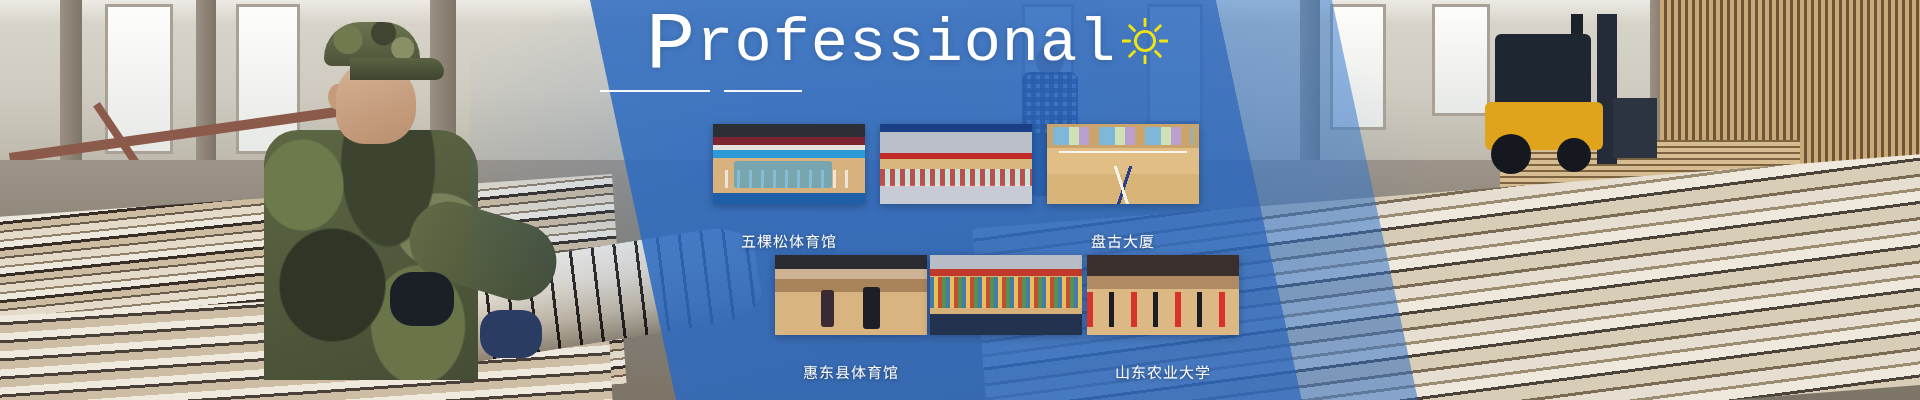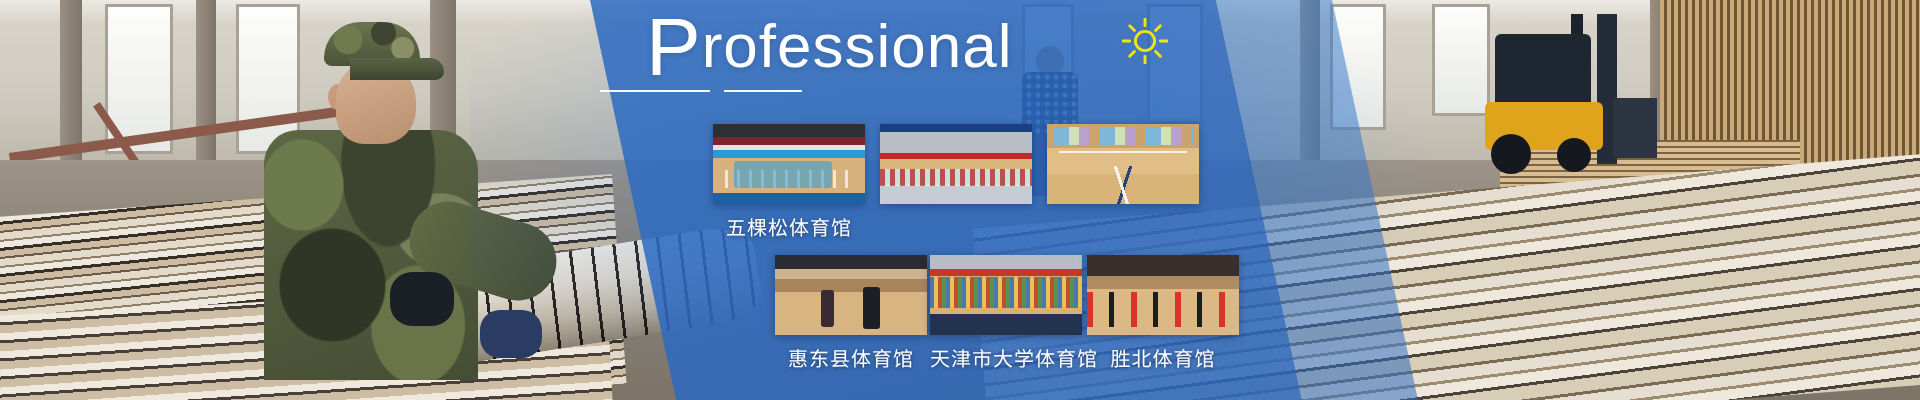--- a/index.html
+++ b/index.html
@@ -3,21 +3,21 @@
 <meta charset="utf-8">
 <title>Professional Banner</title>
 <style>
   html,body{margin:0;padding:0;background:#000;}
   *{box-sizing:border-box;}
 
   .stage{
     position:relative;
     width:1920px;height:400px;
     overflow:hidden;
-    font-family:Liberation Sans, sans-serif;
+    font-family:Liberation Mono, monospace;
     background:#6d6456;
   }
 
   
   .photo{position:absolute;inset:0;overflow:hidden;}
 
   
   .bg-wall{
     position:absolute;left:0;top:0;width:100%;height:168px;
     background:
@@ -194,21 +194,21 @@
 
   
   .grid{position:absolute;left:0;top:0;}
   .cell{position:absolute;}
   .thumb{
     width:152px;height:80px;border:0;display:block;
     box-shadow:0 2px 8px rgba(0,0,0,.28);
     overflow:hidden;position:relative;
   }
   .cap-label{
-    margin-top:8px;text-align:center;color:#fff;font-size:20px;
+    margin-top:26px;text-align:center;color:#fff;font-size:15px;
     letter-spacing:1px;white-space:nowrap;
     text-shadow:0 1px 4px rgba(0,0,0,.45);
   }
 
   
   .t-arena1{position:absolute;inset:0;
     background:
       linear-gradient(180deg,#2d2f36 0 16%, #7d2431 16% 26%, #e8e3da 26% 33%, #2b9ad6 33% 42%,
                       #d8b27e 42% 86%, #1f5fa8 86% 100%);}
   .t-arena1::after{content:"";position:absolute;left:14%;top:46%;width:64%;height:34%;
@@ -361,45 +361,45 @@
       </div>
 
       <div class="cell" style="left:1047px;top:124px;">
         <div class="thumb">
             <span class="t-court">
               <span class="banners"></span>
               <span class="net"></span>
               <span class="lines"></span>
             </span>
           </div>
+        <div class="cap-label">盘古大厦</div>
       </div>
 
       <div class="cell" style="left:775px;top:255px;">
         <div class="thumb">
             <span class="t-gym">
               <span class="p1"></span>
               <span class="p2"></span>
             </span>
           </div>
         <div class="cap-label">惠东县体育馆</div>
       </div>
 
       <div class="cell" style="left:930px;top:255px;">
         <div class="thumb">
             <span class="t-cere">
               <span class="rows"></span>
             </span>
           </div>
-        <div class="cap-label">天津市大学体育馆</div>
       </div>
 
       <div class="cell" style="left:1087px;top:255px;">
         <div class="thumb">
             <span class="t-match">
               <span class="players"></span>
             </span>
           </div>
-        <div class="cap-label">胜北体育馆</div>
+        <div class="cap-label">山东农业大学</div>
       </div>
 
     </div>
   </div>
 </div>
 
 </body></html>

